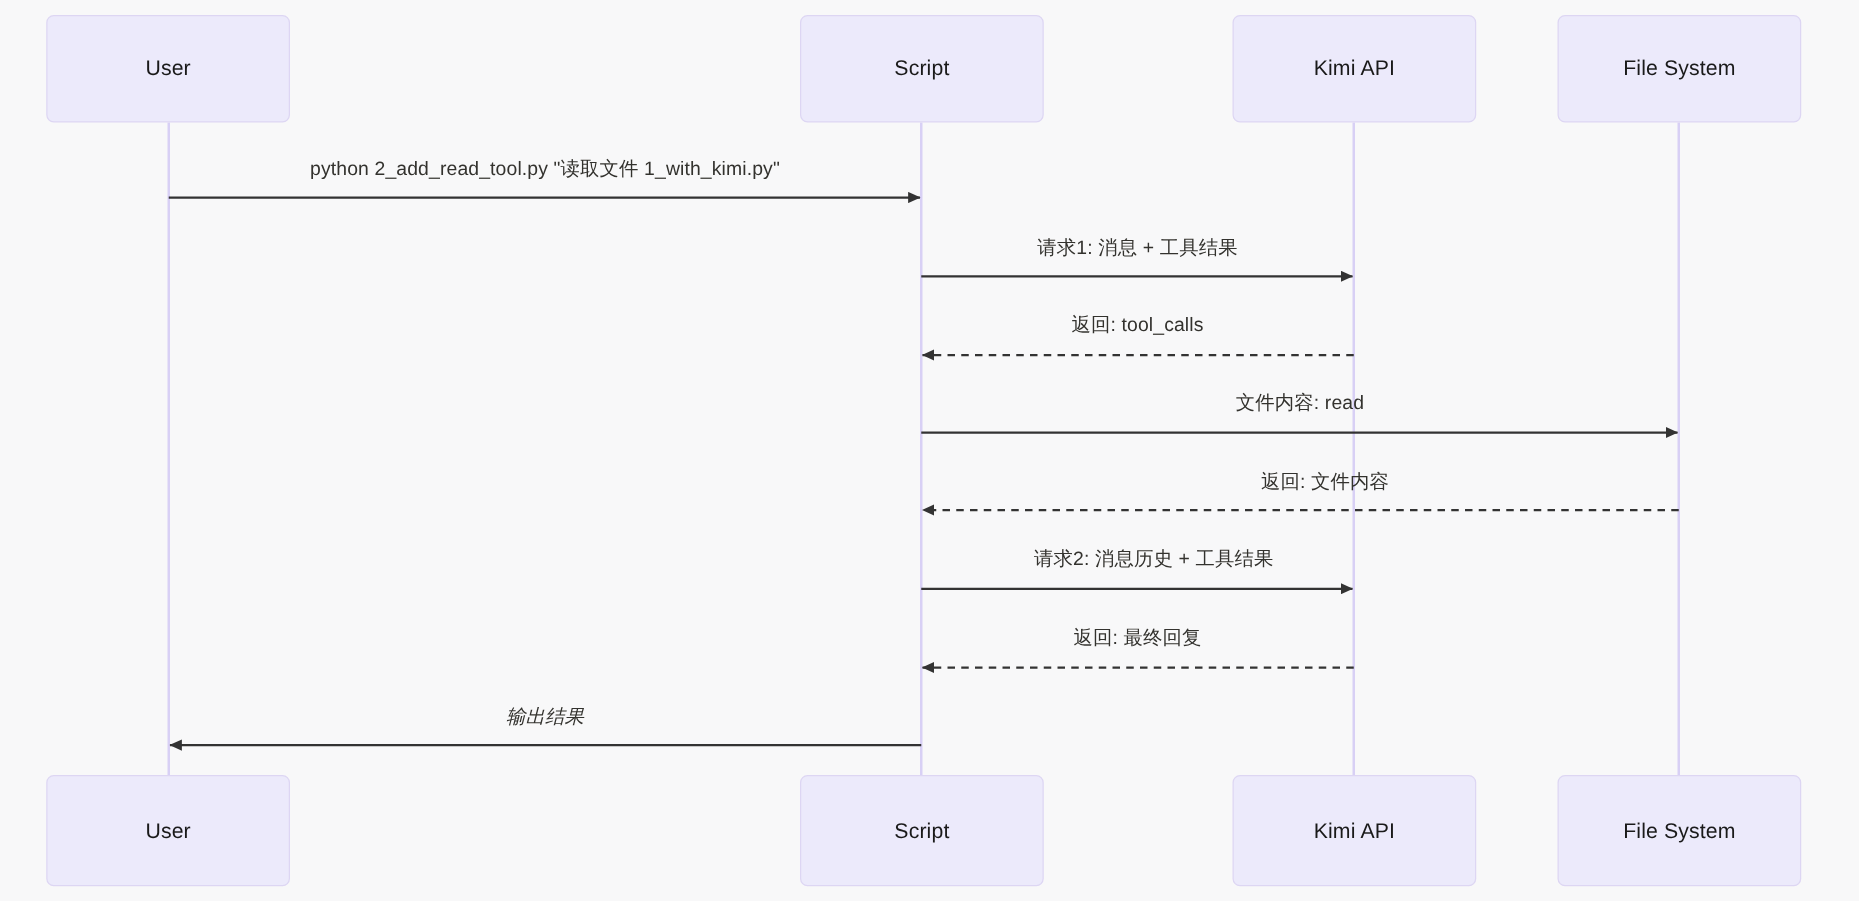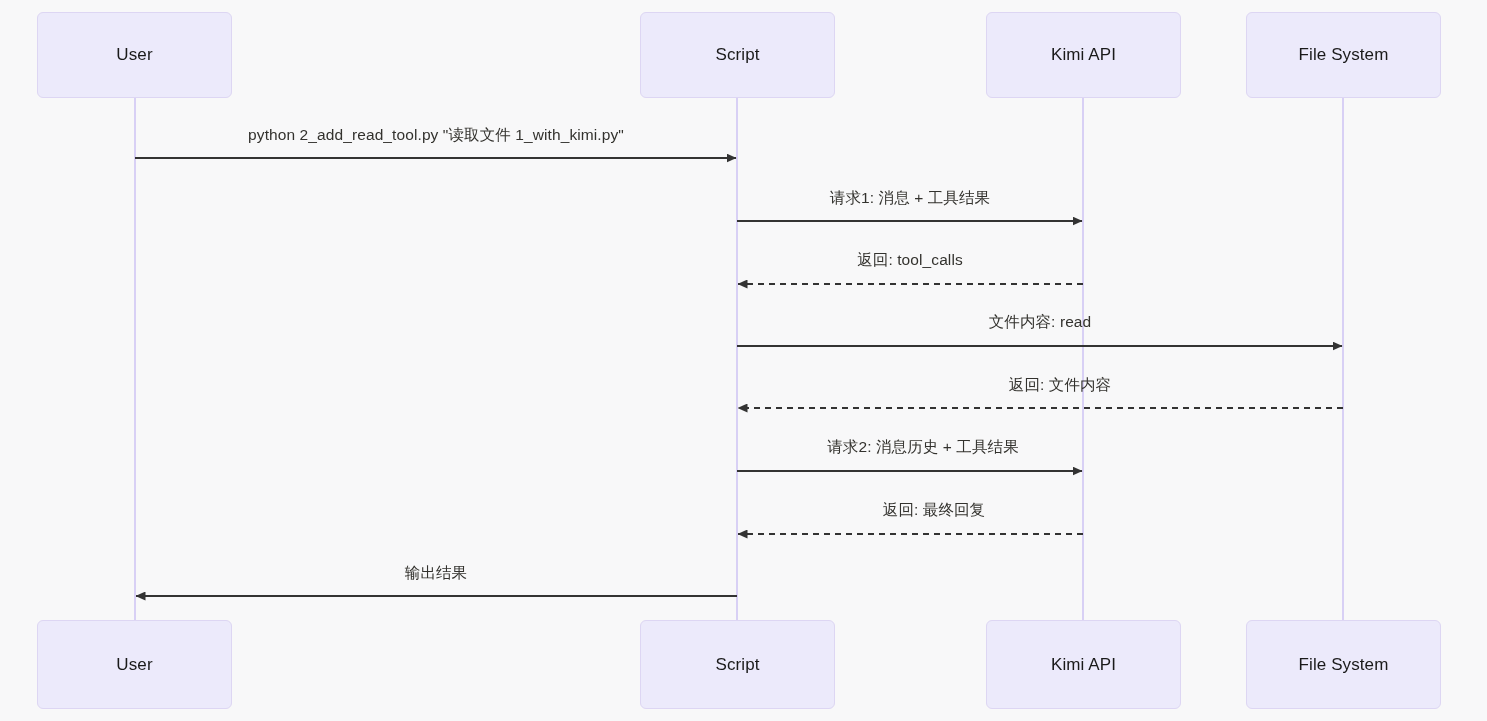--- a/index.html
+++ b/index.html
@@ -96,17 +96,17 @@
         <span class="actor-label">File System</span>
       </div>
     </div>
   <div id="message-labels">
       <div class="msg-label" style="left: 436px; top: 146px;">python 2_add_read_tool.py "读取文件 1_with_kimi.py"</div>
       <div class="msg-label" style="left: 910px; top: 209px;">请求1: 消息 + 工具结果</div>
       <div class="msg-label" style="left: 910px; top: 271px;">返回: tool_calls</div>
       <div class="msg-label" style="left: 1040px; top: 333px;">文件内容: read</div>
       <div class="msg-label" style="left: 1060px; top: 396px;">返回: 文件内容</div>
       <div class="msg-label" style="left: 923px; top: 458px;">请求2: 消息历史 + 工具结果</div>
-      <div class="msg-label" style="left: 910px; top: 521px; margin-left: 24px;">返回: 最终回复</div>
-      <div class="msg-label" style="left: 436px; top: 584px;">输出结果</div>
+      <div class="msg-label" style="left: 910px; top: 521px;">返回: 最终回复</div>
+      <div class="msg-label" style="left: 436px; top: 584px; font-style: italic;">输出结果</div>
     </div>
 
 </div>
 
 </body></html>

